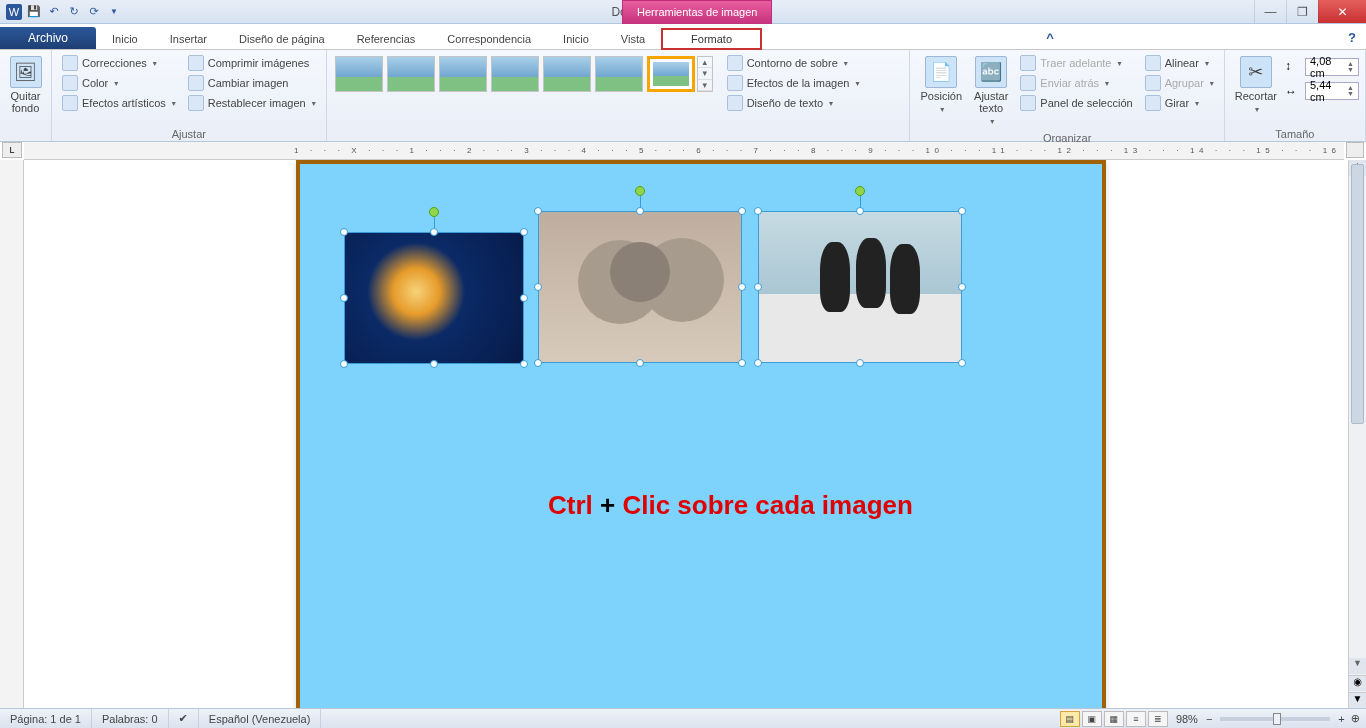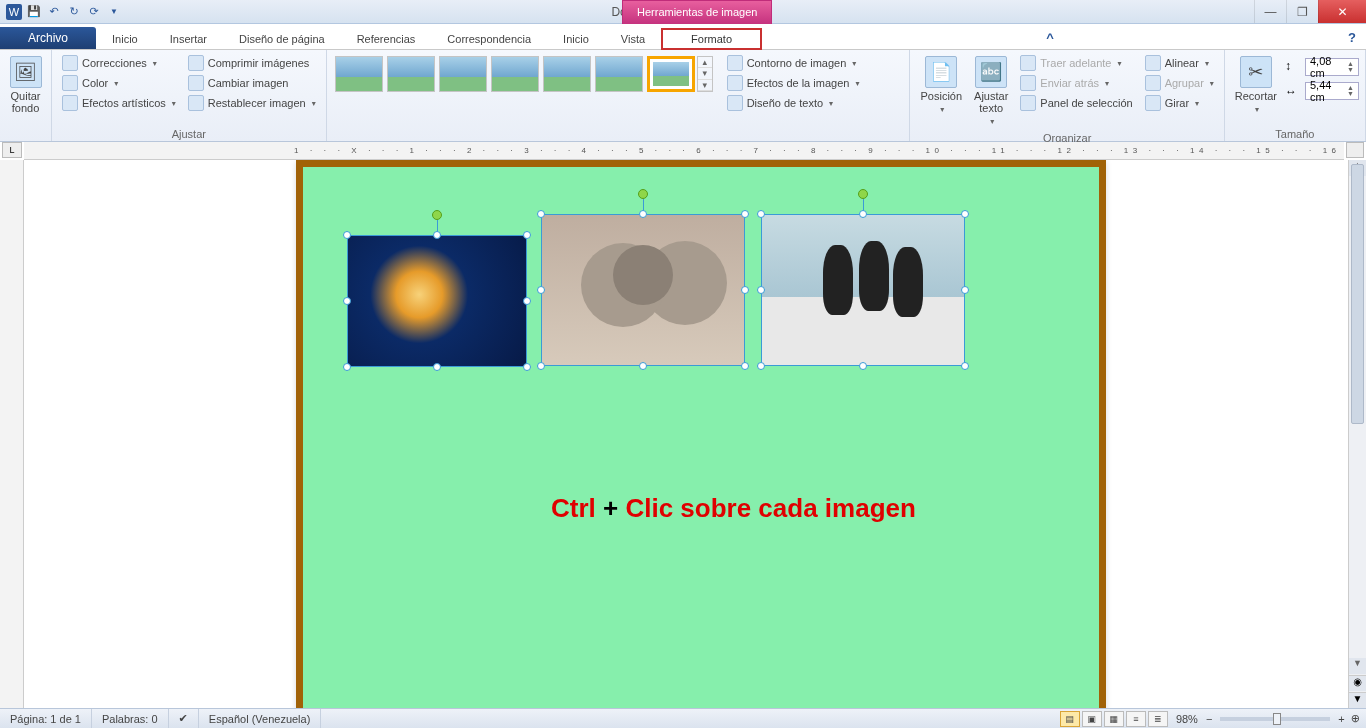--- a/index.html
+++ b/index.html
@@ -46,21 +46,21 @@
 
   
   .ruler-h { height:18px; background:#f3f3f3; border-bottom:1px solid #ccc; margin-left:24px; margin-right:22px; position:relative; font-size:8px; color:#555; display:flex; align-items:center; padding-left:270px;}
   .ruler-h .ticks{ letter-spacing:4.5px; white-space:nowrap;}
   .ruler-corner{ position:absolute; left:2px; top:142px; width:20px; height:16px; border:1px solid #bbb; background:#eee; font-size:9px; text-align:center; line-height:14px;}
 
   
   .workspace { position:absolute; top:160px; left:0; right:0; bottom:20px; background:#fff; display:flex;}
   .ruler-v { width:24px; background:#f3f3f3; border-right:1px solid #ccc; }
   .canvas-wrap{ flex:1; background:#fff; overflow:hidden; position:relative;}
-  .page { position:absolute; left:272px; top:0; width:810px; height:560px; background:#86efac; border:7px solid #a16207; box-shadow:0 2px 6px rgba(0,0,0,.15);}
+  .page { position:absolute; left:272px; top:0; width:810px; height:560px; background:#7dd3fc; border:4px solid #a16207; box-shadow:0 2px 6px rgba(0,0,0,.15);}
   .scroll-v{ width:18px; background:#eef0f4; border-left:1px solid #ccc; position:relative;}
   .scroll-v .thumb{ position:absolute; top:4px; left:2px; right:2px; height:260px; background:#cdd7e4; border:1px solid #aeb9c9; border-radius:2px;}
   .scroll-v .arr{ position:absolute; left:0; right:0; height:16px; text-align:center; font-size:9px; color:#666; background:#e1e6ee;}
   .scroll-v .arr.up{top:0;} .scroll-v .arr.dn{bottom:34px;}
   .scroll-v .page-btn{position:absolute; left:0;right:0;height:16px; bottom:0; text-align:center; font-size:10px; background:#e1e6ee; border-top:1px solid #ccc;}
   .scroll-v .page-btn.up2{bottom:17px;}
   .view-ruler-btn{ position:absolute; right:2px; top:142px; width:18px; height:16px; border:1px solid #bbb; background:#eee; font-size:9px;}
 
   
   .img-box { position:absolute; border:1px solid #3a9bd6;}
@@ -189,21 +189,21 @@
         <div class="style-thumb sel"></div>
         <div class="styles-more">
             <span>▴</span>
             <span>▾</span>
             <span>▾</span>
           </div>
       </div>
       <div class="stack" style="margin-left:6px;">
         <div class="small-btn">
             <span class="sico"></span>
-            <span>Contorno de imagen</span>
+            <span>Contorno de sobre</span>
             <span class="dd-small">▾</span>
           </div>
         <div class="small-btn">
             <span class="sico"></span>
             <span>Efectos de la imagen</span>
             <span class="dd-small">▾</span>
           </div>
         <div class="small-btn">
             <span class="sico"></span>
             <span>Diseño de texto</span>

